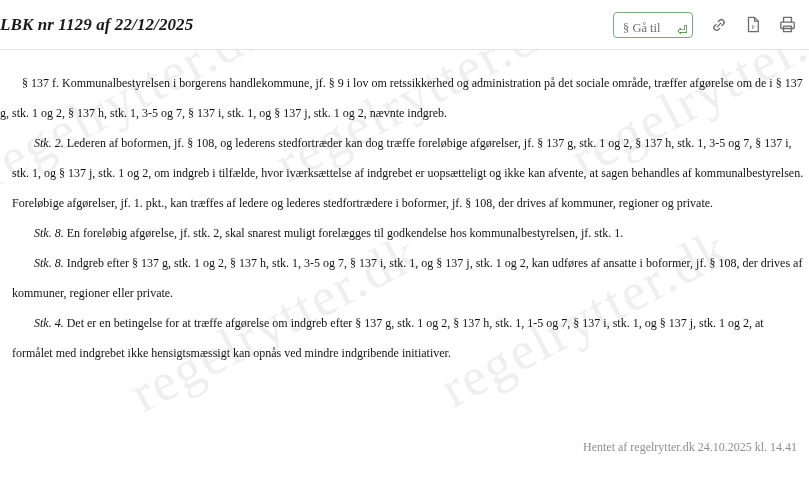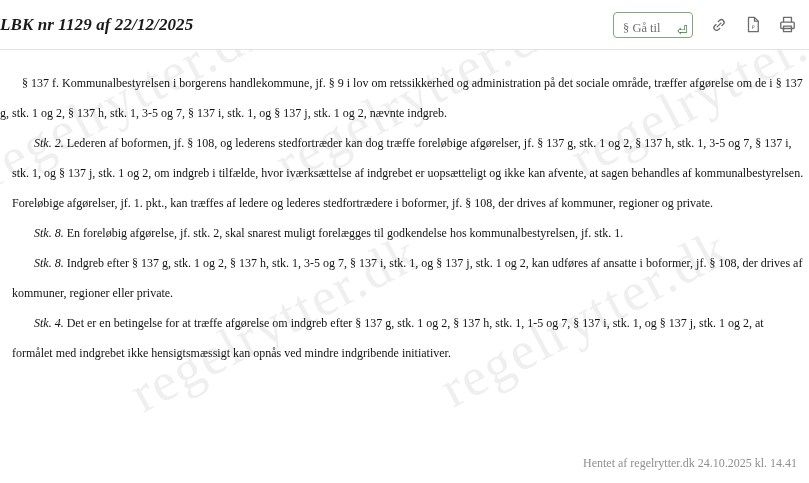--- a/index.html
+++ b/index.html
@@ -130,21 +130,21 @@
     color: #121212;
     text-indent: 22px;
   }
   p.para + p.para { margin-top: 0; margin-left: 12px; }
   .stk { font-style: italic; }
 
   
   .footer {
     position: absolute;
     right: 12px;
-    bottom: 12px;
+    bottom: 28px;
     z-index: 2;
   }
   .footer-text {
     font-family: "Liberation Serif", serif;
     font-size: 12px;
     color: #8f8f8f;
     white-space: nowrap;
   }
 </style>
 </head>

